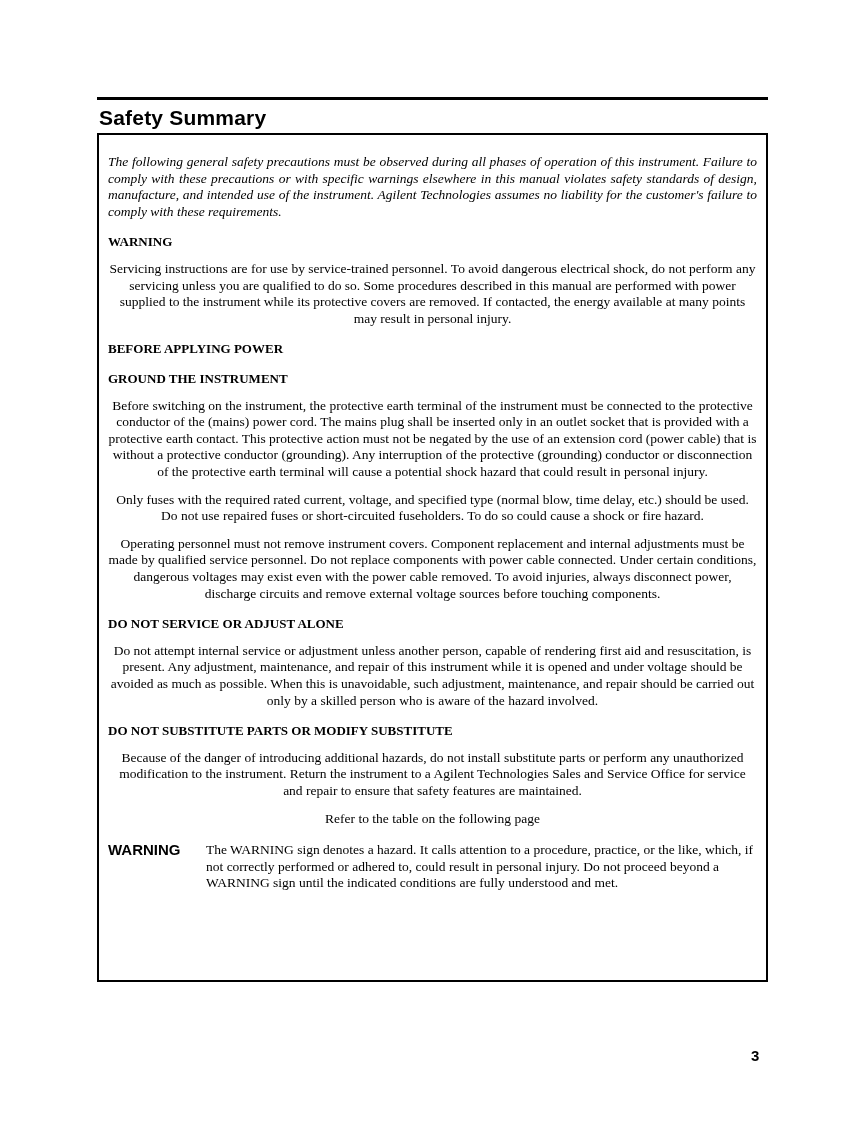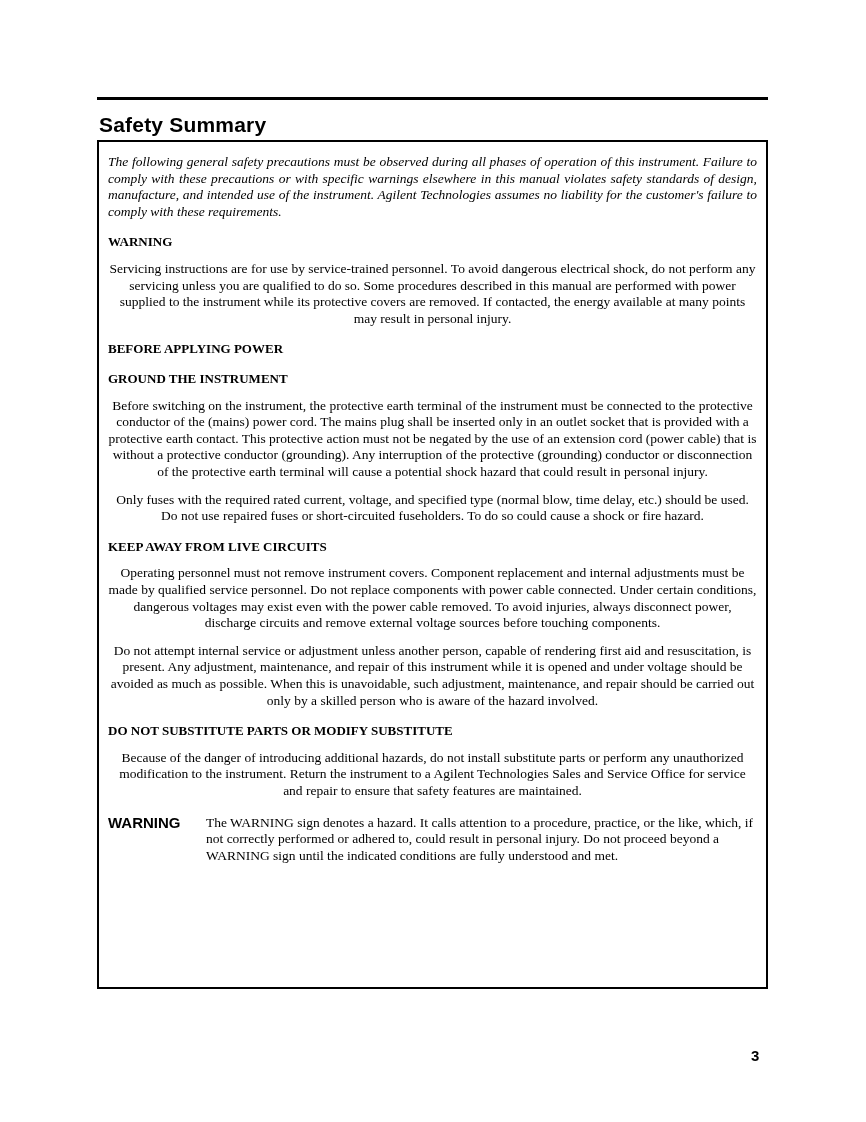--- a/index.html
+++ b/index.html
@@ -21,28 +21,28 @@
   .top-rule {
     height: 3px;
     background: #000000;
     margin-bottom: 2px;
   }
   .page-title {
     font-family: "Liberation Sans", sans-serif;
     font-weight: bold;
     font-size: 21px;
     letter-spacing: 0.2px;
-    margin: 13px 0 4px 2px;
+    margin: 6px 0 4px 2px;
     line-height: 1.1;
   }
   .safety-box {
     border: 2px solid #000000;
     box-sizing: border-box;
     height: 849px;
-    padding: 12px 9px 6px 9px;
+    padding: 19px 9px 6px 9px;
     overflow: hidden;
   }
   .intro {
     font-style: italic;
     font-size: 13.5px;
     line-height: 1.23;
     text-align: justify;
     margin: 0 0 2px 0;
   }
   .section-heading {
@@ -96,28 +96,29 @@
     <h2 class="section-heading">WARNING</h2>
     <p class="section-body">Servicing instructions are for use by service-trained personnel. To avoid dangerous electrical shock, do not perform any servicing unless you are qualified to do so. Some procedures described in this manual are performed with power supplied to the instrument while its protective covers are removed. If contacted, the energy available at many points may result in personal injury.</p>
 
     <h2 class="section-heading">BEFORE APPLYING POWER</h2>
 
     <h2 class="section-heading">GROUND THE INSTRUMENT</h2>
     <p class="section-body">Before switching on the instrument, the protective earth terminal of the instrument must be connected to the protective conductor of the (mains) power cord. The mains plug shall be inserted only in an outlet socket that is provided with a protective earth contact. This protective action must not be negated by the use of an extension cord (power cable) that is without a protective conductor (grounding). Any interruption of the protective (grounding) conductor or disconnection of the protective earth terminal will cause a potential shock hazard that could result in personal injury.</p>
 
     <p class="section-body">Only fuses with the required rated current, voltage, and specified type (normal blow, time delay, etc.) should be used. Do not use repaired fuses or short-circuited fuseholders. To do so could cause a shock or fire hazard.</p>
 
-    <h2 class="section-heading">KEEP AWAY FROM LIVE CIRCUITS</h2>
     <p class="section-body">Operating personnel must not remove instrument covers. Component replacement and internal adjustments must be made by qualified service personnel. Do not replace components with power cable connected. Under certain conditions, dangerous voltages may exist even with the power cable removed. To avoid injuries, always disconnect power, discharge circuits and remove external voltage sources before touching components.</p>
 
+    <h2 class="section-heading">DO NOT SERVICE OR ADJUST ALONE</h2>
     <p class="section-body">Do not attempt internal service or adjustment unless another person, capable of rendering first aid and resuscitation, is present. Any adjustment, maintenance, and repair of this instrument while it is opened and under voltage should be avoided as much as possible. When this is unavoidable, such adjustment, maintenance, and repair should be carried out only by a skilled person who is aware of the hazard involved.</p>
 
     <h2 class="section-heading">DO NOT SUBSTITUTE PARTS OR MODIFY SUBSTITUTE</h2>
     <p class="section-body">Because of the danger of introducing additional hazards, do not install substitute parts or perform any unauthorized modification to the instrument. Return the instrument to a Agilent Technologies Sales and Service Office for service and repair to ensure that safety features are maintained.</p>
 
+    <p class="section-body">Refer to the table on the following page</p>
 
     <div class="sign-row">
       <div class="sign-label">WARNING</div>
       <div class="sign-text">The WARNING sign denotes a hazard. It calls attention to a procedure, practice, or the like, which, if not correctly performed or adhered to, could result in personal injury. Do not proceed beyond a WARNING sign until the indicated conditions are fully understood and met.</div>
     </div>
 
   </div>
 </div>
 
 <div class="page-number">3</div>

